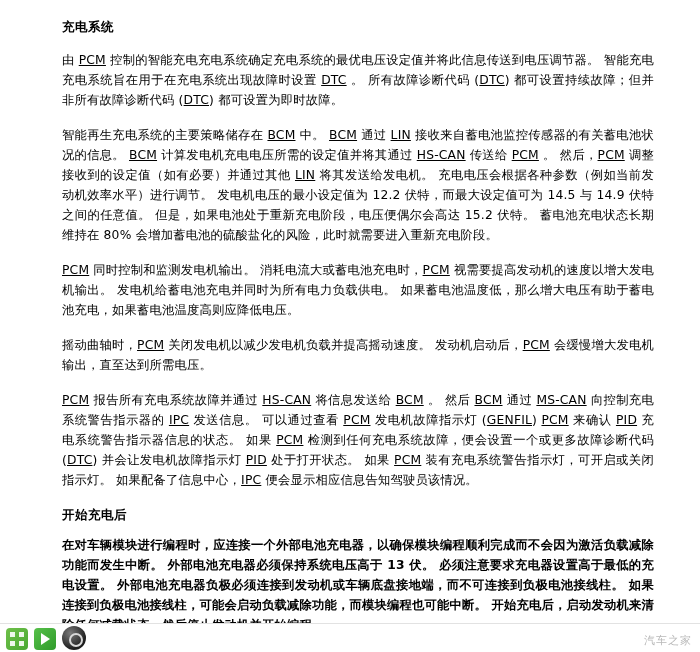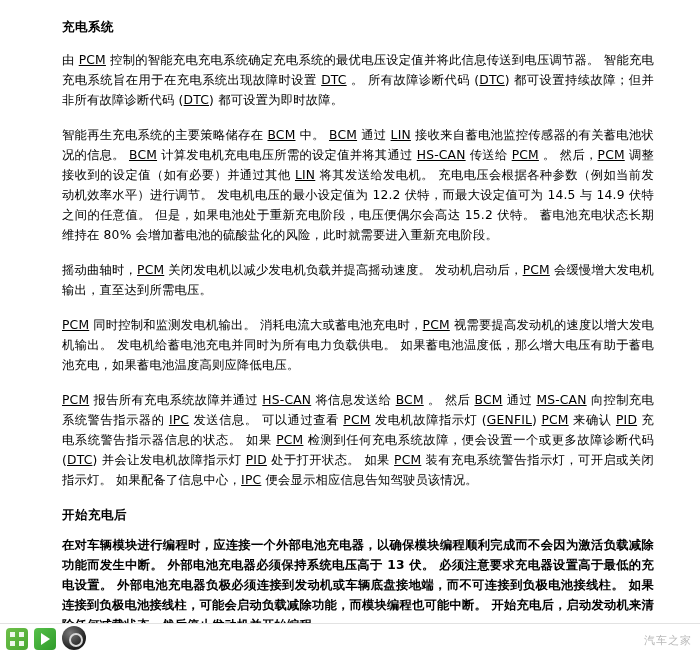--- a/index.html
+++ b/index.html
@@ -131,22 +131,22 @@
 </head>
 <body>
 
 <div class="page">
   <div class="doc">
 
     <h2 class="section-title">充电系统</h2>
 
     <p class="para">由 <span class="u">PCM</span> 控制的智能充电充电系统确定充电系统的最优电压设定值并将此信息传送到电压调节器。 智能充电充电系统旨在用于在充电系统出现故障时设置 <span class="u">DTC</span> 。 所有故障诊断代码 (<span class="u">DTC</span>) 都可设置持续故障；但并非所有故障诊断代码 (<span class="u">DTC</span>) 都可设置为即时故障。</p>
     <p class="para">智能再生充电系统的主要策略储存在 <span class="u">BCM</span> 中。 <span class="u">BCM</span> 通过 <span class="u">LIN</span> 接收来自蓄电池监控传感器的有关蓄电池状况的信息。 <span class="u">BCM</span> 计算发电机充电电压所需的设定值并将其通过 <span class="u">HS-CAN</span> 传送给 <span class="u">PCM</span> 。 然后，<span class="u">PCM</span> 调整接收到的设定值（如有必要）并通过其他 <span class="u">LIN</span> 将其发送给发电机。 充电电压会根据各种参数（例如当前发动机效率水平）进行调节。 发电机电压的最小设定值为 12.2 伏特，而最大设定值可为 14.5 与 14.9 伏特之间的任意值。 但是，如果电池处于重新充电阶段，电压便偶尔会高达 15.2 伏特。 蓄电池充电状态长期维持在 80% 会增加蓄电池的硫酸盐化的风险，此时就需要进入重新充电阶段。</p>
+    <p class="para"><span class="u">PCM</span> 同时控制和监测发电机输出。 消耗电流大或蓄电池充电时，<span class="u">PCM</span> 视需要提高发动机的速度以增大发电机输出。 发电机给蓄电池充电并同时为所有电力负载供电。 如果蓄电池温度低，那么增大电压有助于蓄电池充电，如果蓄电池温度高则应降低电压。</p>
     <p class="para">摇动曲轴时，<span class="u">PCM</span> 关闭发电机以减少发电机负载并提高摇动速度。 发动机启动后，<span class="u">PCM</span> 会缓慢增大发电机输出，直至达到所需电压。</p>
-    <p class="para"><span class="u">PCM</span> 同时控制和监测发电机输出。 消耗电流大或蓄电池充电时，<span class="u">PCM</span> 视需要提高发动机的速度以增大发电机输出。 发电机给蓄电池充电并同时为所有电力负载供电。 如果蓄电池温度低，那么增大电压有助于蓄电池充电，如果蓄电池温度高则应降低电压。</p>
     <p class="para"><span class="u">PCM</span> 报告所有充电系统故障并通过 <span class="u">HS-CAN</span> 将信息发送给 <span class="u">BCM</span> 。 然后 <span class="u">BCM</span> 通过 <span class="u">MS-CAN</span> 向控制充电系统警告指示器的 <span class="u">IPC</span> 发送信息。 可以通过查看 <span class="u">PCM</span> 发电机故障指示灯 (<span class="u">GENFIL</span>) <span class="u">PCM</span> 来确认 <span class="u">PID</span> 充电系统警告指示器信息的状态。 如果 <span class="u">PCM</span> 检测到任何充电系统故障，便会设置一个或更多故障诊断代码 (<span class="u">DTC</span>) 并会让发电机故障指示灯 <span class="u">PID</span> 处于打开状态。 如果 <span class="u">PCM</span> 装有充电系统警告指示灯，可开启或关闭指示灯。 如果配备了信息中心，<span class="u">IPC</span> 便会显示相应信息告知驾驶员该情况。</p>
 
     <h2 class="section-title second">开始充电后</h2>
 
     <p class="para bold">在对车辆模块进行编程时，应连接一个外部电池充电器，以确保模块编程顺利完成而不会因为激活负载减除功能而发生中断。 外部电池充电器必须保持系统电压高于 13 伏。 必须注意要求充电器设置高于最低的充电设置。 外部电池充电器负极必须连接到发动机或车辆底盘接地端，而不可连接到负极电池接线柱。 如果连接到负极电池接线柱，可能会启动负载减除功能，而模块编程也可能中断。 开始充电后，启动发动机来清除任何减载状态，然后停止发动机并开始编程。</p>
 
   </div>
 
   <div class="taskbar">
     <div class="tb-icons">

